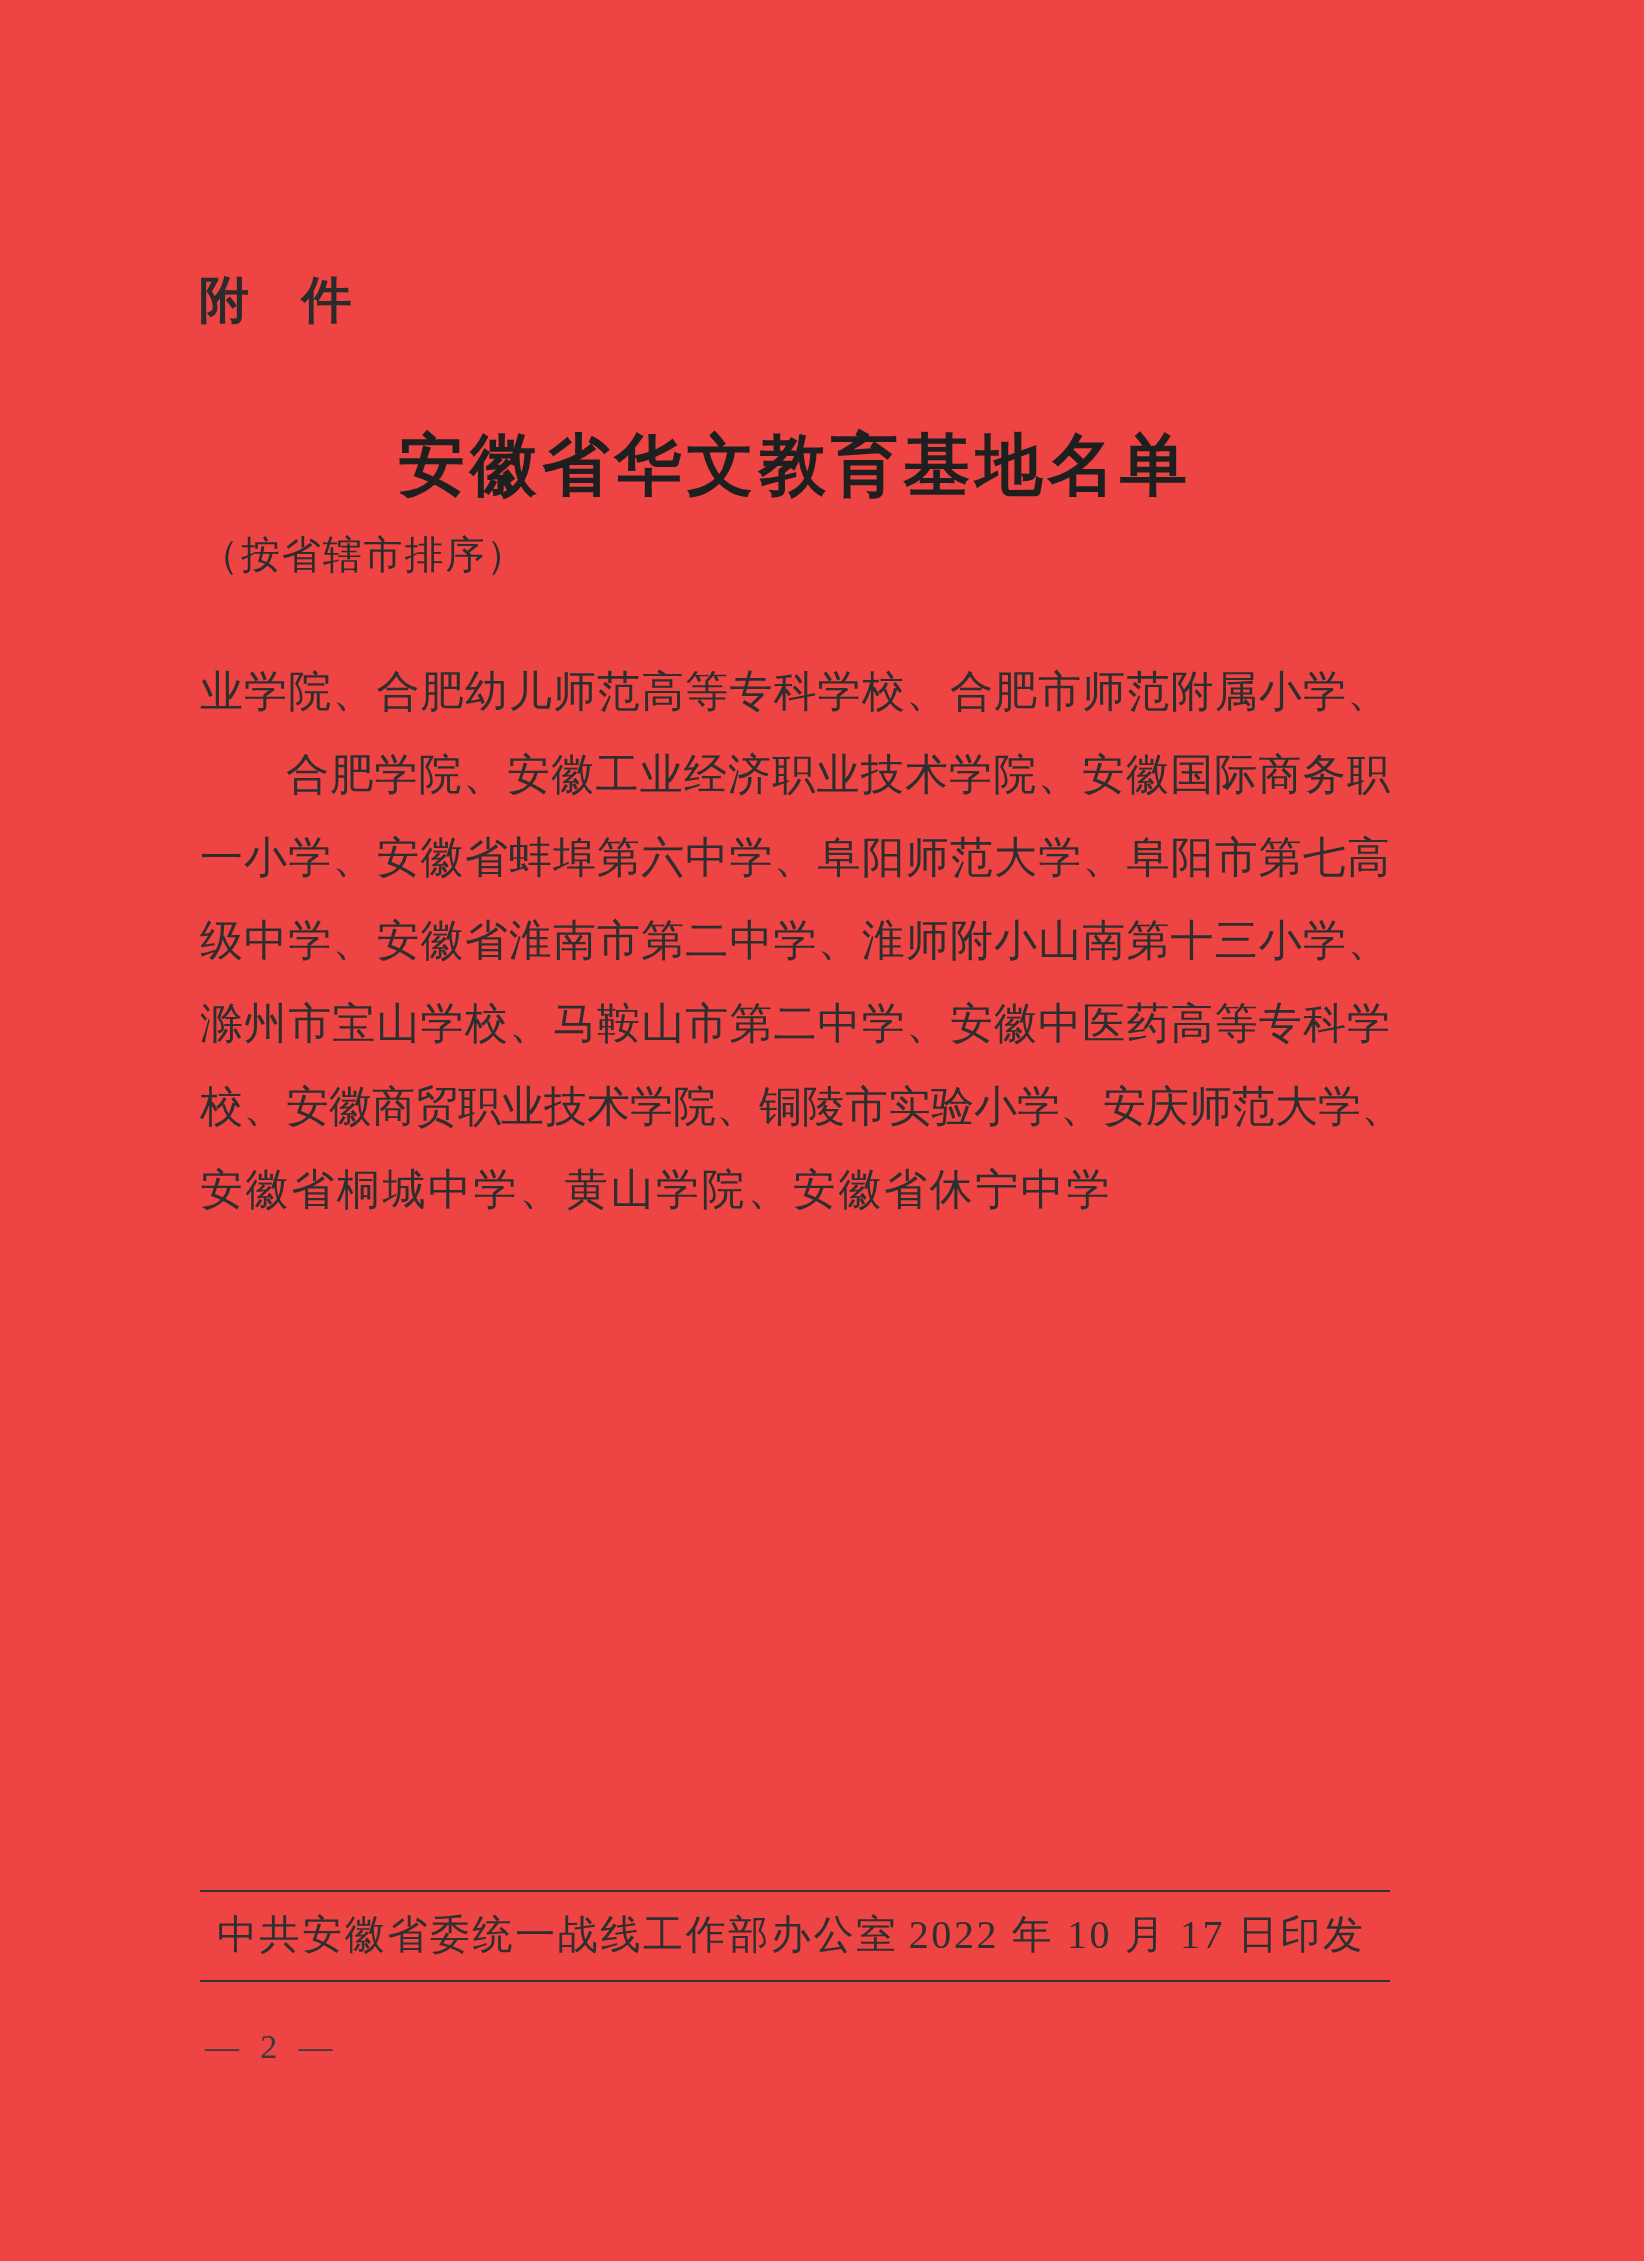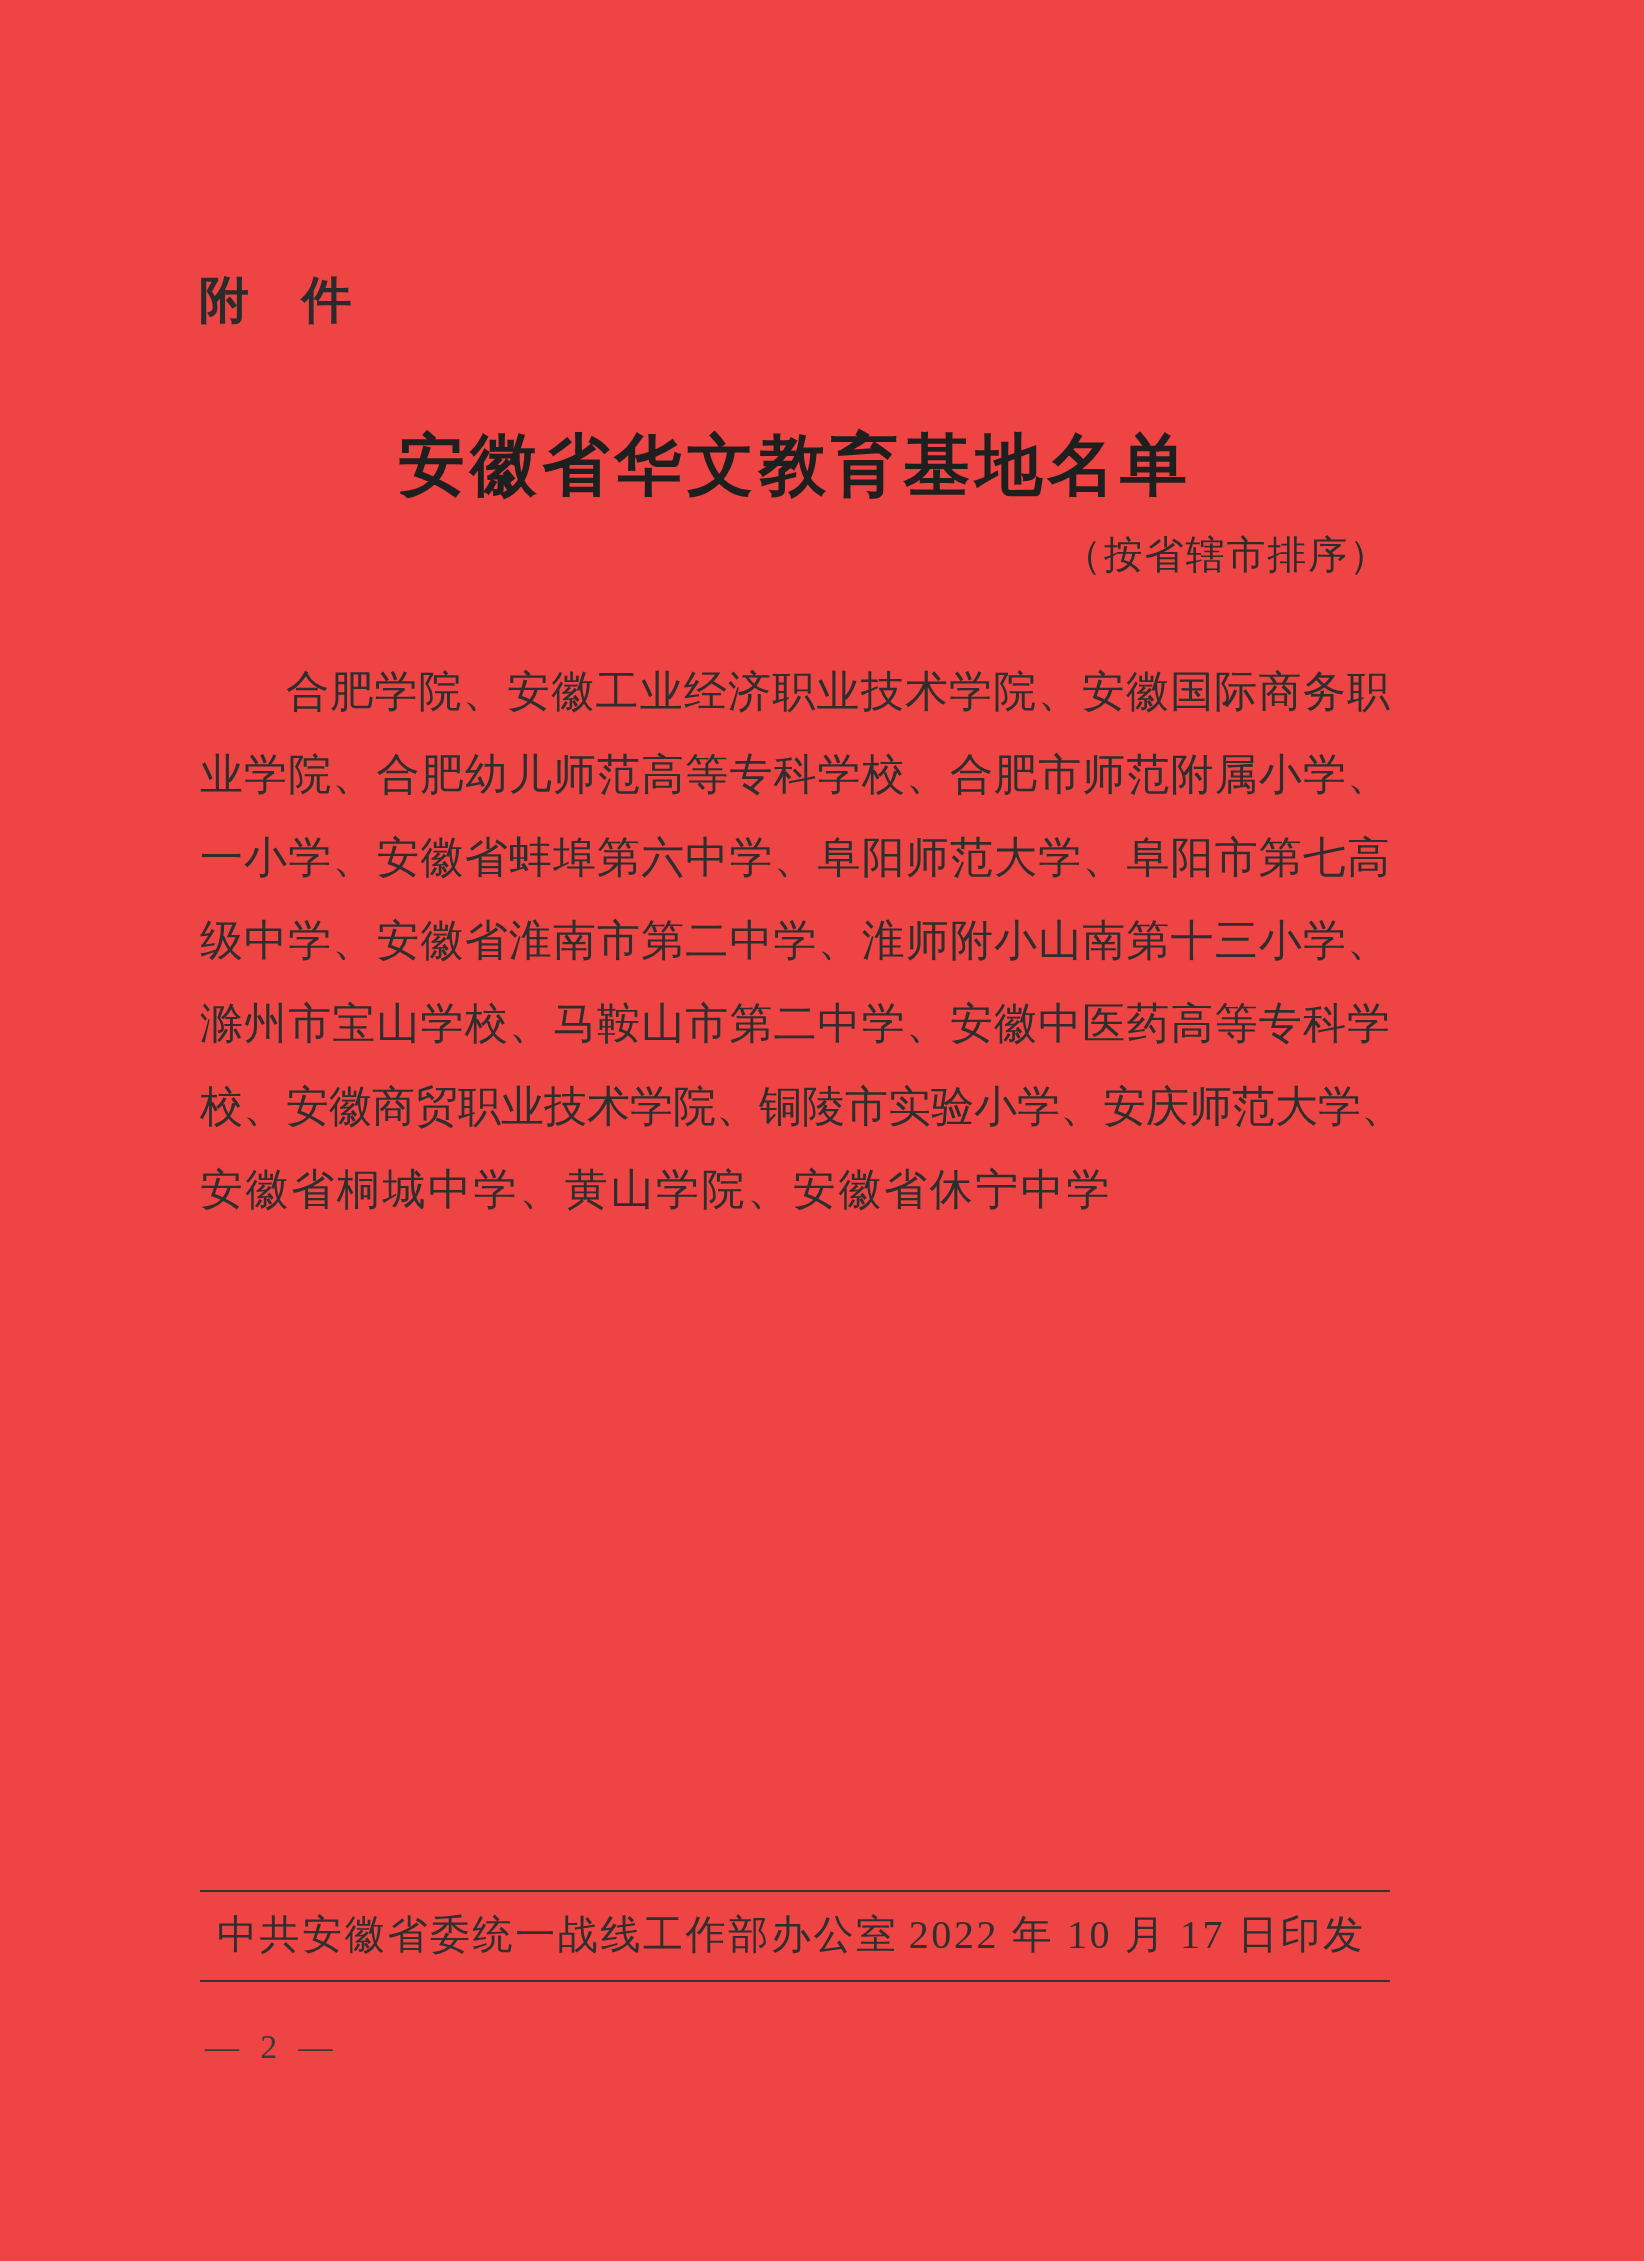--- a/index.html
+++ b/index.html
@@ -39,21 +39,21 @@
     line-height: 72px;
     font-weight: 700;
     color: #1f1f1f;
     letter-spacing: 5.2px;
   }
   .doc-subtitle {
     position: absolute;
     left: 200px;
     top: 531px;
     width: 1190px;
-    text-align: right;
+    text-align: left;
     font-size: 39px;
     line-height: 48px;
     color: #2c2c2c;
     letter-spacing: 1.9px;
   }
   .doc-body {
     position: absolute;
     left: 200px;
     top: 650px;
     width: 1190px;
@@ -114,22 +114,22 @@
 
 <div class="page">
 
   <div class="attachment-label">附　件</div>
 
   <h1 class="doc-title">安徽省华文教育基地名单</h1>
 
   <div class="doc-subtitle">（按省辖市排序）</div>
 
   <div class="doc-body">
+    <div class="body-line">业学院、合肥幼儿师范高等专科学校、合肥市师范附属小学、</div>
     <div class="body-line indent">合肥学院、安徽工业经济职业技术学院、安徽国际商务职</div>
-    <div class="body-line">业学院、合肥幼儿师范高等专科学校、合肥市师范附属小学、</div>
     <div class="body-line">一小学、安徽省蚌埠第六中学、阜阳师范大学、阜阳市第七高</div>
     <div class="body-line">级中学、安徽省淮南市第二中学、淮师附小山南第十三小学、</div>
     <div class="body-line">滁州市宝山学校、马鞍山市第二中学、安徽中医药高等专科学</div>
     <div class="body-line">校、安徽商贸职业技术学院、铜陵市实验小学、安庆师范大学、</div>
     <div class="body-line last-line">安徽省桐城中学、黄山学院、安徽省休宁中学</div>
   </div>
 
   <div class="footer-rule top"></div>
 
   <div class="footer-text">

